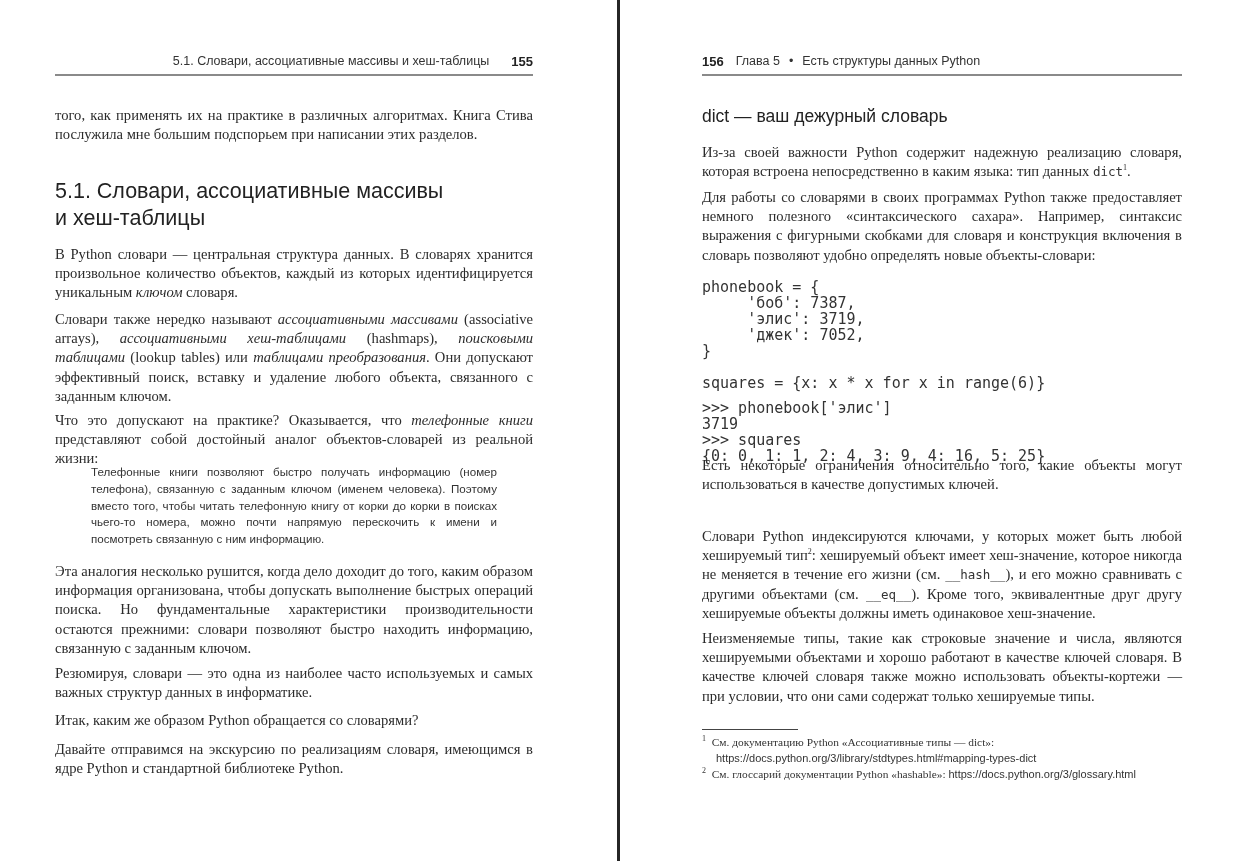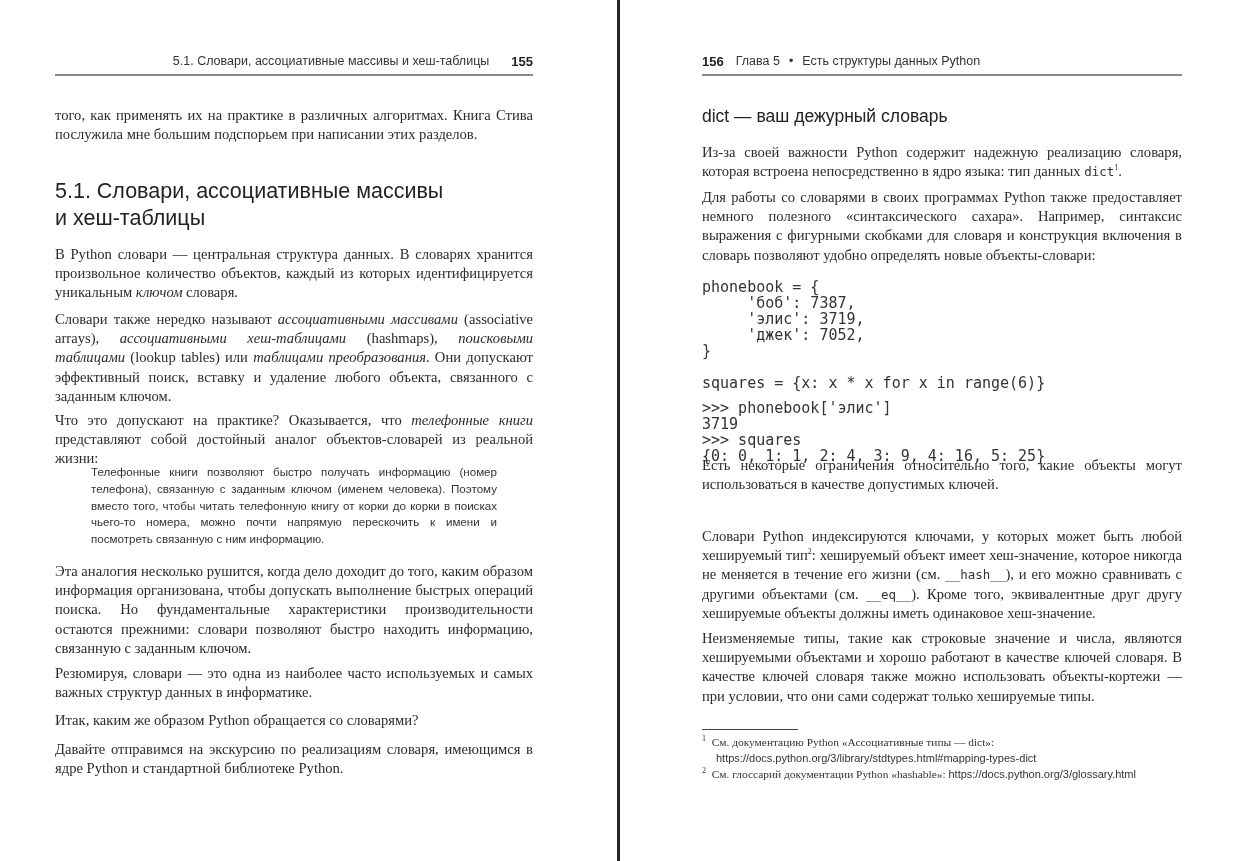--- a/index.html
+++ b/index.html
@@ -93,21 +93,21 @@
 <div class="page" id="page-right">
   <div class="running-head">
     <span class="page-num">156</span>
     <span>Глава 5</span>
     <span class="bullet">•</span>
     <span>Есть структуры данных Python</span>
   </div>
 
   <h3 class="block heading h-sub" style="top:105px;">dict — ваш дежурный словарь</h3>
 
-  <p class="block serif" style="top:143px;"><span>Из-за своей важности Python содержит надежную реализацию словаря, которая встроена непосредственно в ядро языка: тип данных </span><span class="mono-inline">dict</span><sup>1</sup><span>.</span></p>
+  <p class="block serif" style="top:143px;"><span>Из-за своей важности Python содержит надежную реализацию словаря, которая встроена непосредственно в каким языка: тип данных </span><span class="mono-inline">dict</span><sup>1</sup><span>.</span></p>
 
   <p class="block serif" style="top:188px;">Для работы со словарями в своих программах Python также предоставляет немного полезного «синтаксического сахара». Например, синтаксис выражения с фигурными скобками для словаря и конструкция включения в словарь позволяют удобно определять новые объекты-словари:</p>
 
   <pre class="block code" style="top:279px;">phonebook = {
      'боб': 7387,
      'элис': 3719,
      'джек': 7052,
 }
 
 squares = {x: x * x for x in range(6)}</pre>

